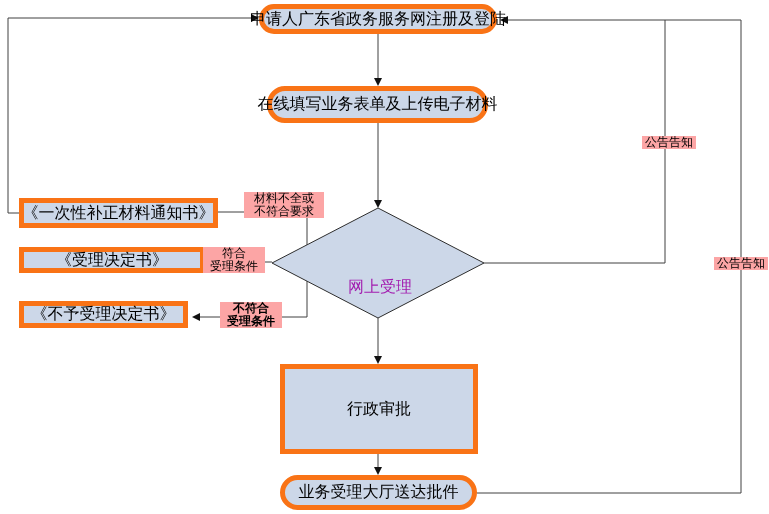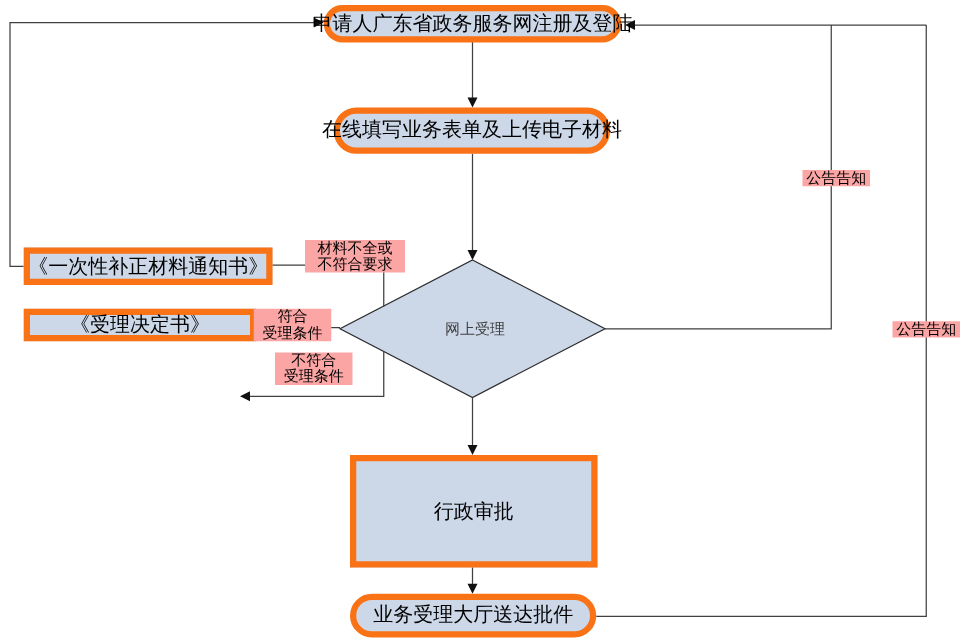--- a/index.html
+++ b/index.html
@@ -33,27 +33,28 @@
     font-size: 16px;
     color: #000;
     z-index: 1;
     line-height: 1.15;
     white-space: nowrap;
   }
   .stadium { border-radius: 999px; }
   .diamond-label {
     position: absolute;
     z-index: 1;
-    font-size: 12px;
-    color: #404040;
+    font-size: 16px;
+    color: #a21caf;
     display: flex;
     align-items: center;
     justify-content: center;
     background: transparent;
     border: none;
+    margin-top: 24px;
   }
   .edge-label {
     position: absolute;
     z-index: 2;
     background: #fca5a5;
     font-size: 12px;
     color: #000;
     text-align: center;
     line-height: 13px;
     white-space: nowrap;
@@ -98,36 +99,37 @@
   <div class="node stadium" style="left:259px; top:4px; width:238px; height:30px;">申请人广东省政务服务网注册及登陆</div>
 
   <div class="node" style="left:267px; top:86px; width:221px; height:37px;border-radius:18px;">在线填写业务表单及上传电子材料</div>
 
   <div class="diamond-label" style="left:328px; top:252px; width:104px; height:22px;">网上受理</div>
 
   <div class="node" style="left:19px; top:198px; width:199px; height:30px;">《一次性补正材料通知书》</div>
 
   <div class="node" style="left:19px; top:247px; width:186px; height:26px;">《受理决定书》</div>
 
+  <div class="node" style="left:19px; top:301px; width:169px; height:27px;">《不予受理决定书》</div>
 
   <div class="node" style="left:280px; top:364px; width:198px; height:90px;">行政审批</div>
 
   <div class="node stadium" style="left:280px; top:475px; width:197px; height:35px;">业务受理大厅送达批件</div>
 
   <div class="edge-label" style="left:244px; top:192px; width:80px;">
     <span>材料不全或</span>
     <span>不符合要求</span>
   </div>
 
   <div class="edge-label" style="left:203px; top:247px; width:62px;">
     <span>符合</span>
     <span>受理条件</span>
   </div>
 
-  <div class="edge-label" style="left:220px; top:282px; width:62px;">
+  <div class="edge-label" style="left:220px; top:302px; width:62px;font-weight:bold;">
     <span>不符合</span>
     <span>受理条件</span>
   </div>
 
   <div class="edge-label" style="left:642px; top:136px; width:54px;">
     <span>公告告知</span>
   </div>
 
   <div class="edge-label" style="left:714px; top:257px; width:54px;">
     <span>公告告知</span>

